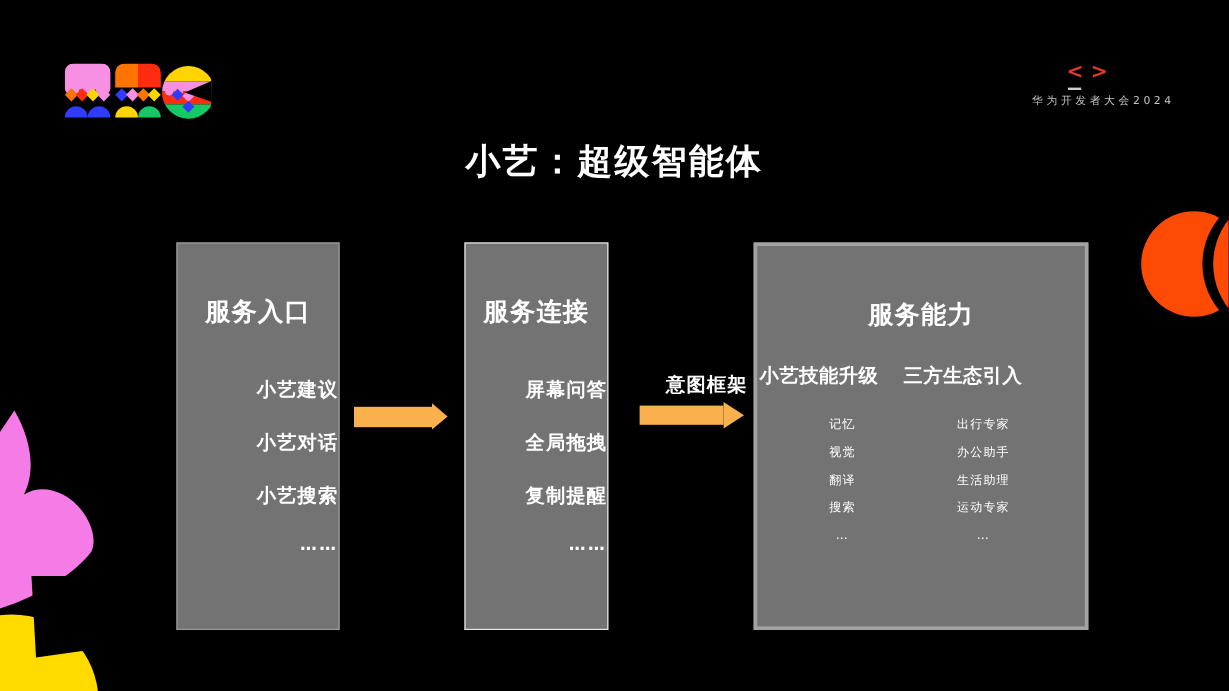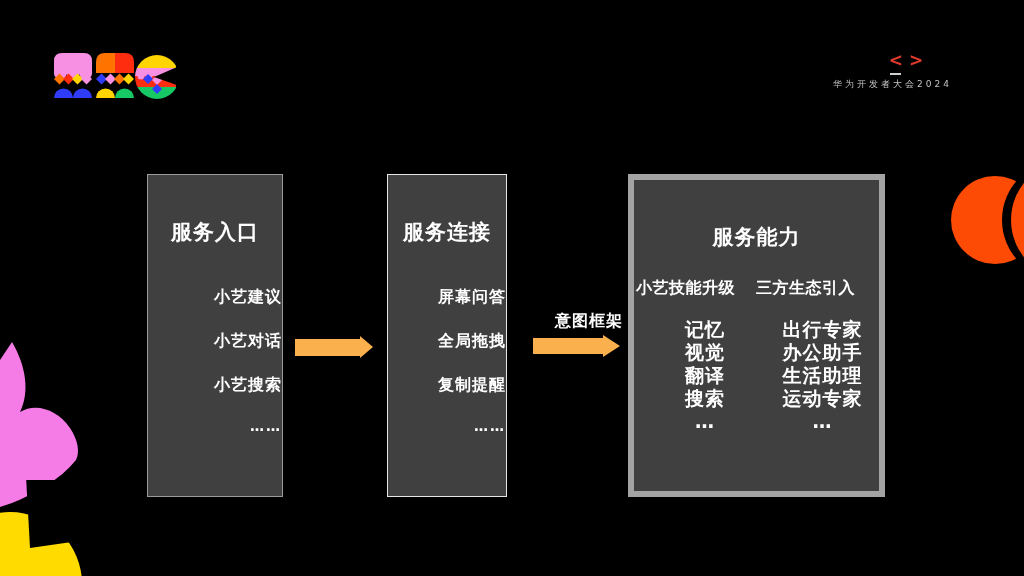--- a/index.html
+++ b/index.html
@@ -8,44 +8,44 @@
     font-family:"DejaVu Sans","Liberation Sans",sans-serif;
   }
   
   .hdc-logo{position:absolute;left:54px;top:53px;width:122px;height:48px;}
   
   .wordmark{position:absolute;left:833px;top:48px;width:146px;height:44px;}
   .wm-row{display:flex;align-items:center;justify-content:center;gap:6px;}
   .chev{color:var(--chevron-red,#e23b2e);font-size:17px;font-weight:700;line-height:24px;}
   .wm-text{color:#ffffff;font-size:20px;font-weight:700;letter-spacing:0.5px;line-height:24px;white-space:nowrap;}
   .wm-underscore{position:absolute;left:57px;top:25px;width:11px;height:2px;background:#cfcfcf;}
-  .wm-subtitle{position:absolute;top:30px;left:0;width:100%;text-align:left;font-size:9px;
+  .wm-subtitle{position:absolute;top:30px;left:0;width:100%;text-align:right;font-size:9px;
     color:#c4c4c4;letter-spacing:3px;white-space:nowrap;font-weight:400;}
   
   .title{position:absolute;left:0;top:115px;width:100%;text-align:center;margin:0;
     color:#ffffff;font-size:29px;font-weight:700;letter-spacing:2px;}
   
-  .panel{position:absolute;top:174px;height:323px;box-sizing:border-box;background:#404040;}
+  .panel{position:absolute;top:202px;height:323px;box-sizing:border-box;background:#737373;}
   #panel-entry{left:147px;width:136px;border:1px solid #9b9b9b;}
   #panel-connect{left:387px;width:120px;border:1px solid #e6e6e6;}
-  #panel-capability{left:628px;width:257px;border:6px solid #a3a3a3;}
+  #panel-capability{left:628px;width:279px;border:3px solid #a3a3a3;}
   .panel-h{position:absolute;top:43px;left:0;width:100%;text-align:center;margin:0;
     color:#ffffff;font-size:21px;font-weight:700;letter-spacing:1px;}
   .itm{position:absolute;left:0;width:100%;text-align:right;color:#ffffff;
     font-size:16px;font-weight:700;letter-spacing:1px;}
   .itm.r1{top:112px}.itm.r2{top:156px}.itm.r3{top:200px}
   .itm.r4{top:243px;font-size:14px;letter-spacing:2px;}
   
   .p3col{position:absolute;top:0;height:100%;}
   #p3col-left{left:2px;width:138px;}
   #p3col-right{left:122px;width:133px;}
   .p3col-h{position:absolute;top:98px;left:0;width:100%;text-align:left;
     color:#ffffff;font-size:16px;font-weight:700;letter-spacing:0.5px;}
   .p3list{position:absolute;top:138px;left:0;width:100%;text-align:center;}
-  .p3list div{color:#ffffff;font-size:19px;font-weight:700;line-height:23px;letter-spacing:1px;}
+  .p3list div{color:#ffffff;font-size:10px;font-weight:400;line-height:23px;letter-spacing:1px;}
   
   .arrow-shaft{position:absolute;background:var(--arrow-amber,#fab14d);}
   #arrow1-shaft{left:295px;top:339px;width:65px;height:17px;}
   #arrow1-head{position:absolute;left:360px;top:336px;width:0;height:0;
     border-left:13px solid var(--arrow-amber,#fab14d);
     border-top:11.5px solid transparent;border-bottom:11.5px solid transparent;}
   #arrow2-shaft{left:533px;top:338px;width:70px;height:16px;}
   #arrow2-head{position:absolute;left:603px;top:335px;width:0;height:0;
     border-left:17px solid var(--arrow-amber,#fab14d);
     border-top:11px solid transparent;border-bottom:11px solid transparent;}
@@ -108,20 +108,21 @@
 
   <div class="wordmark">
     <div class="wm-row">
       <span class="chev">&lt;</span>
       <span class="chev">&gt;</span>
     </div>
     <div class="wm-underscore"></div>
     <div class="wm-subtitle">华为开发者大会2024</div>
   </div>
 
+  <h1 class="title">小艺：超级智能体</h1>
 
   <div class="panel" id="panel-entry">
     <h2 class="panel-h">服务入口</h2>
     <div class="itm r1">小艺建议</div>
     <div class="itm r2">小艺对话</div>
     <div class="itm r3">小艺搜索</div>
     <div class="itm r4">……</div>
   </div>
 
   <div>

